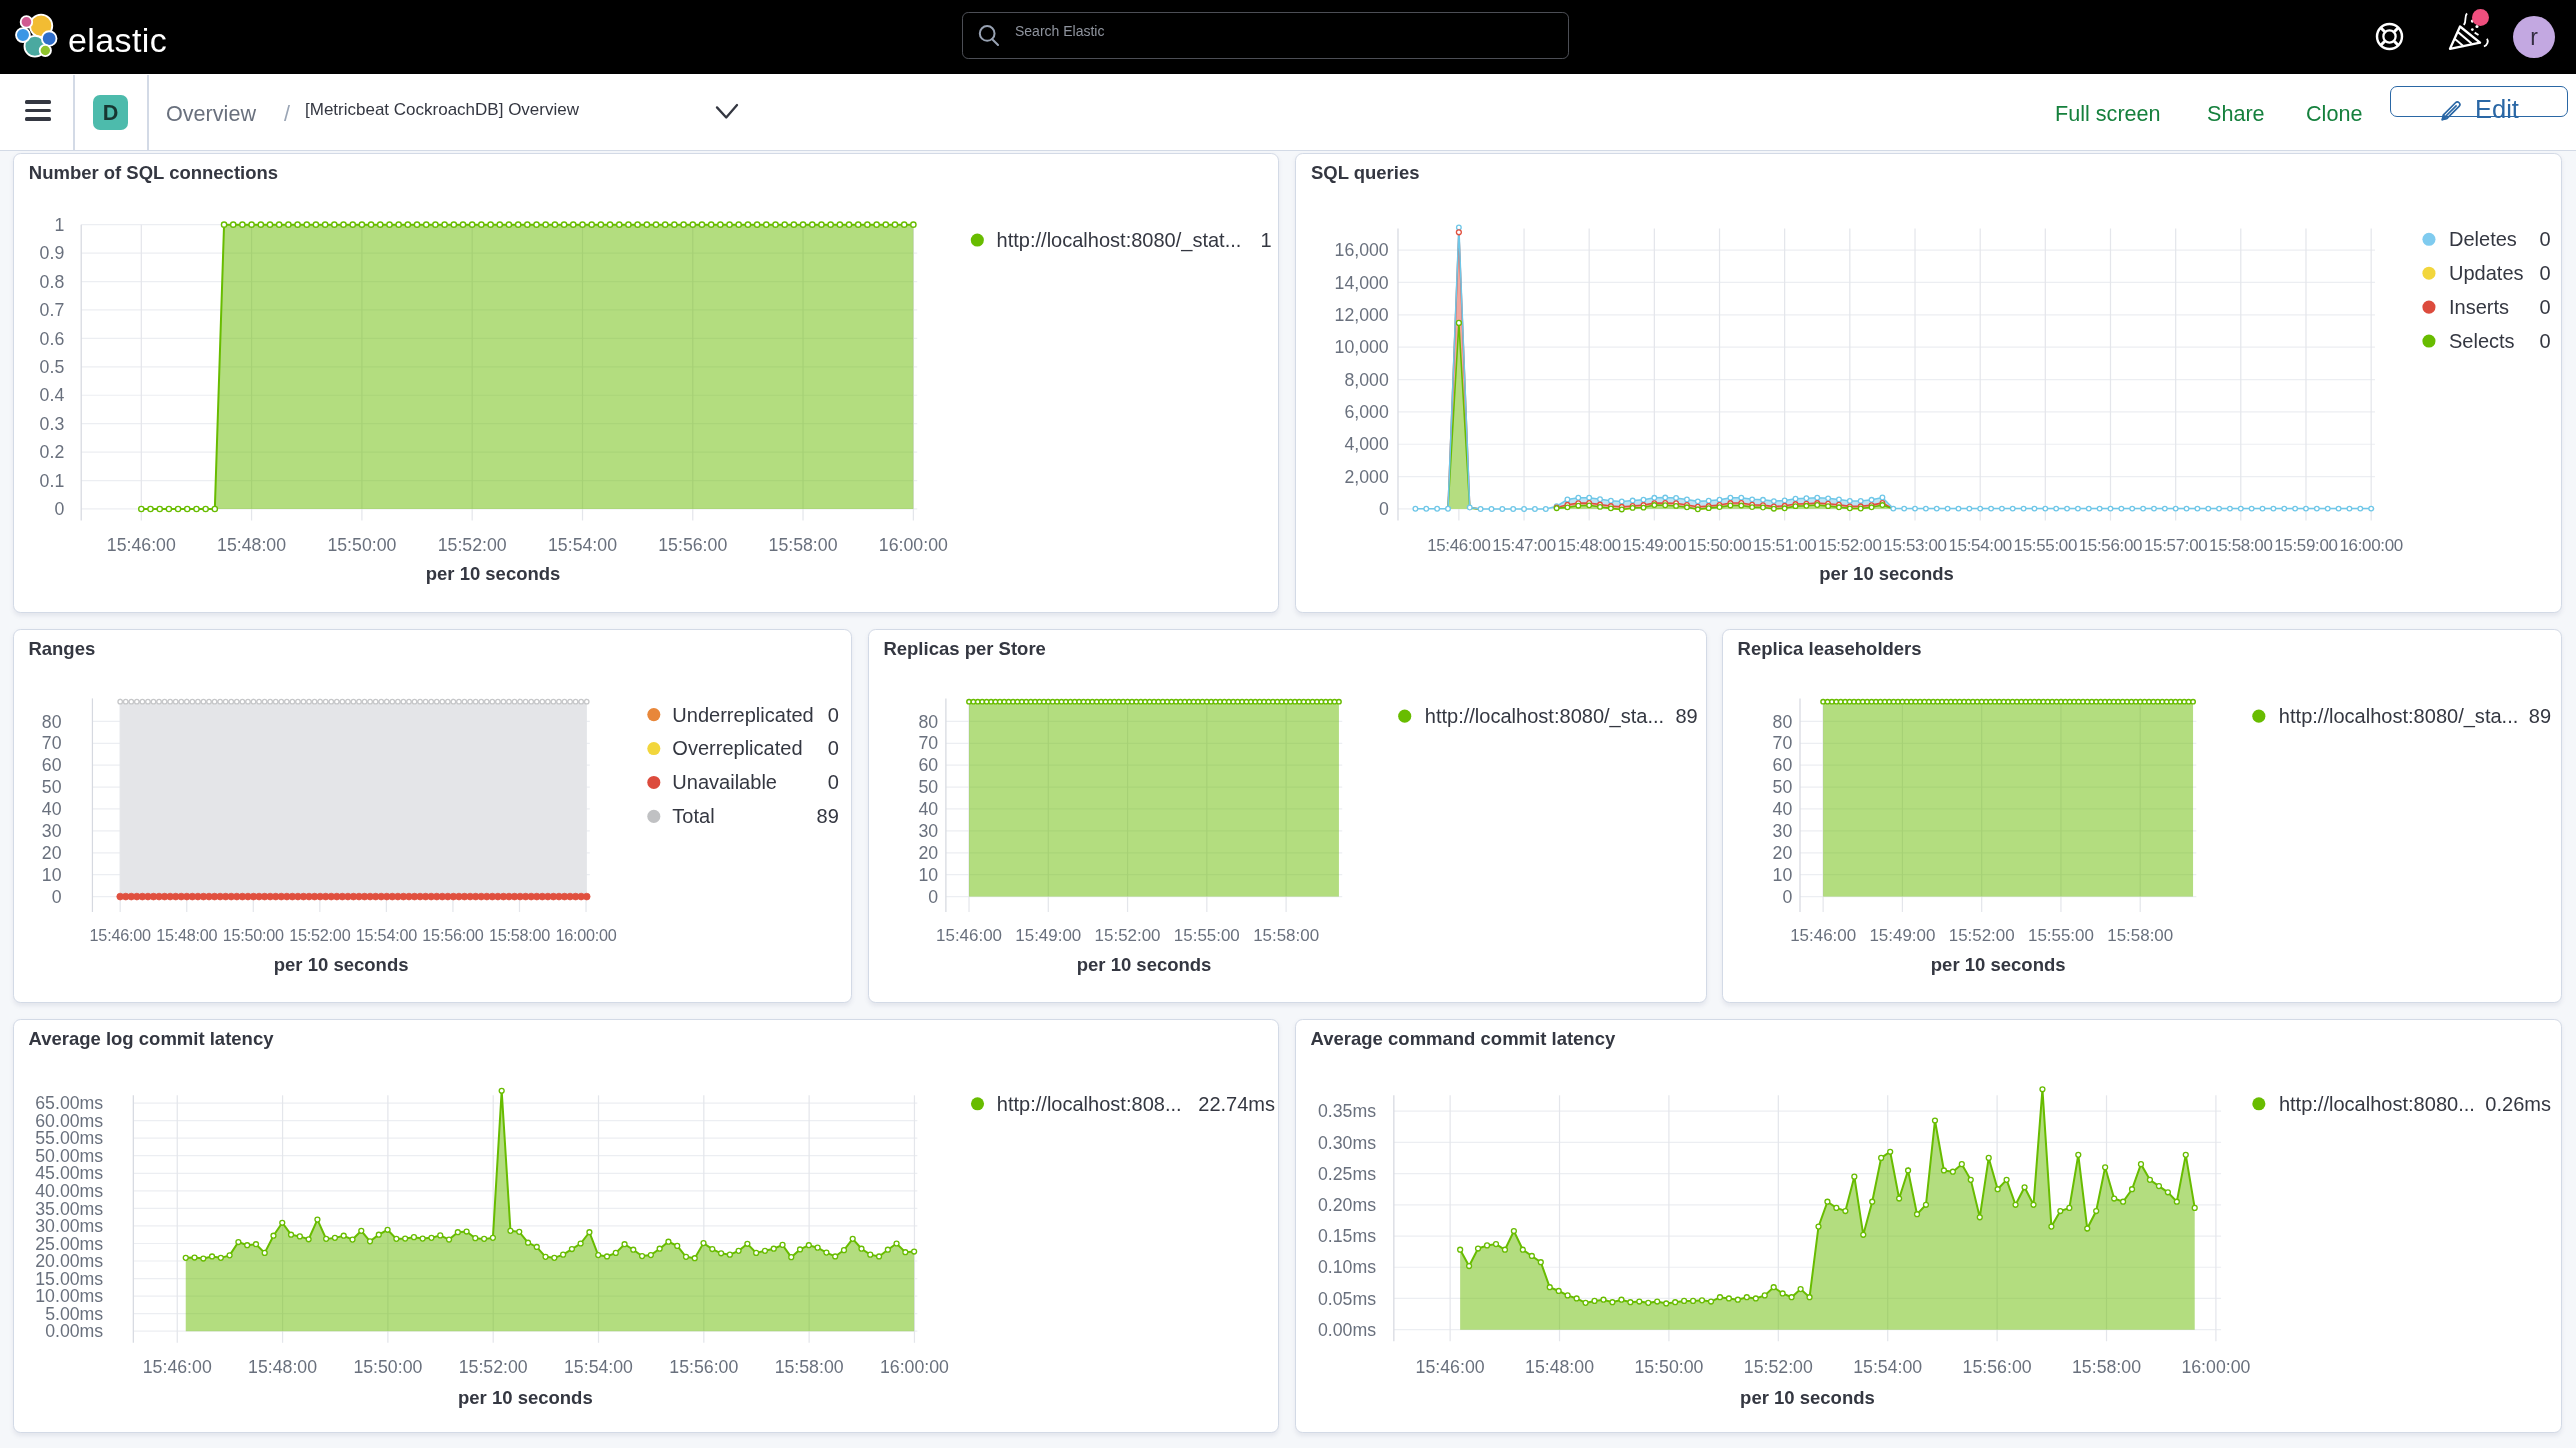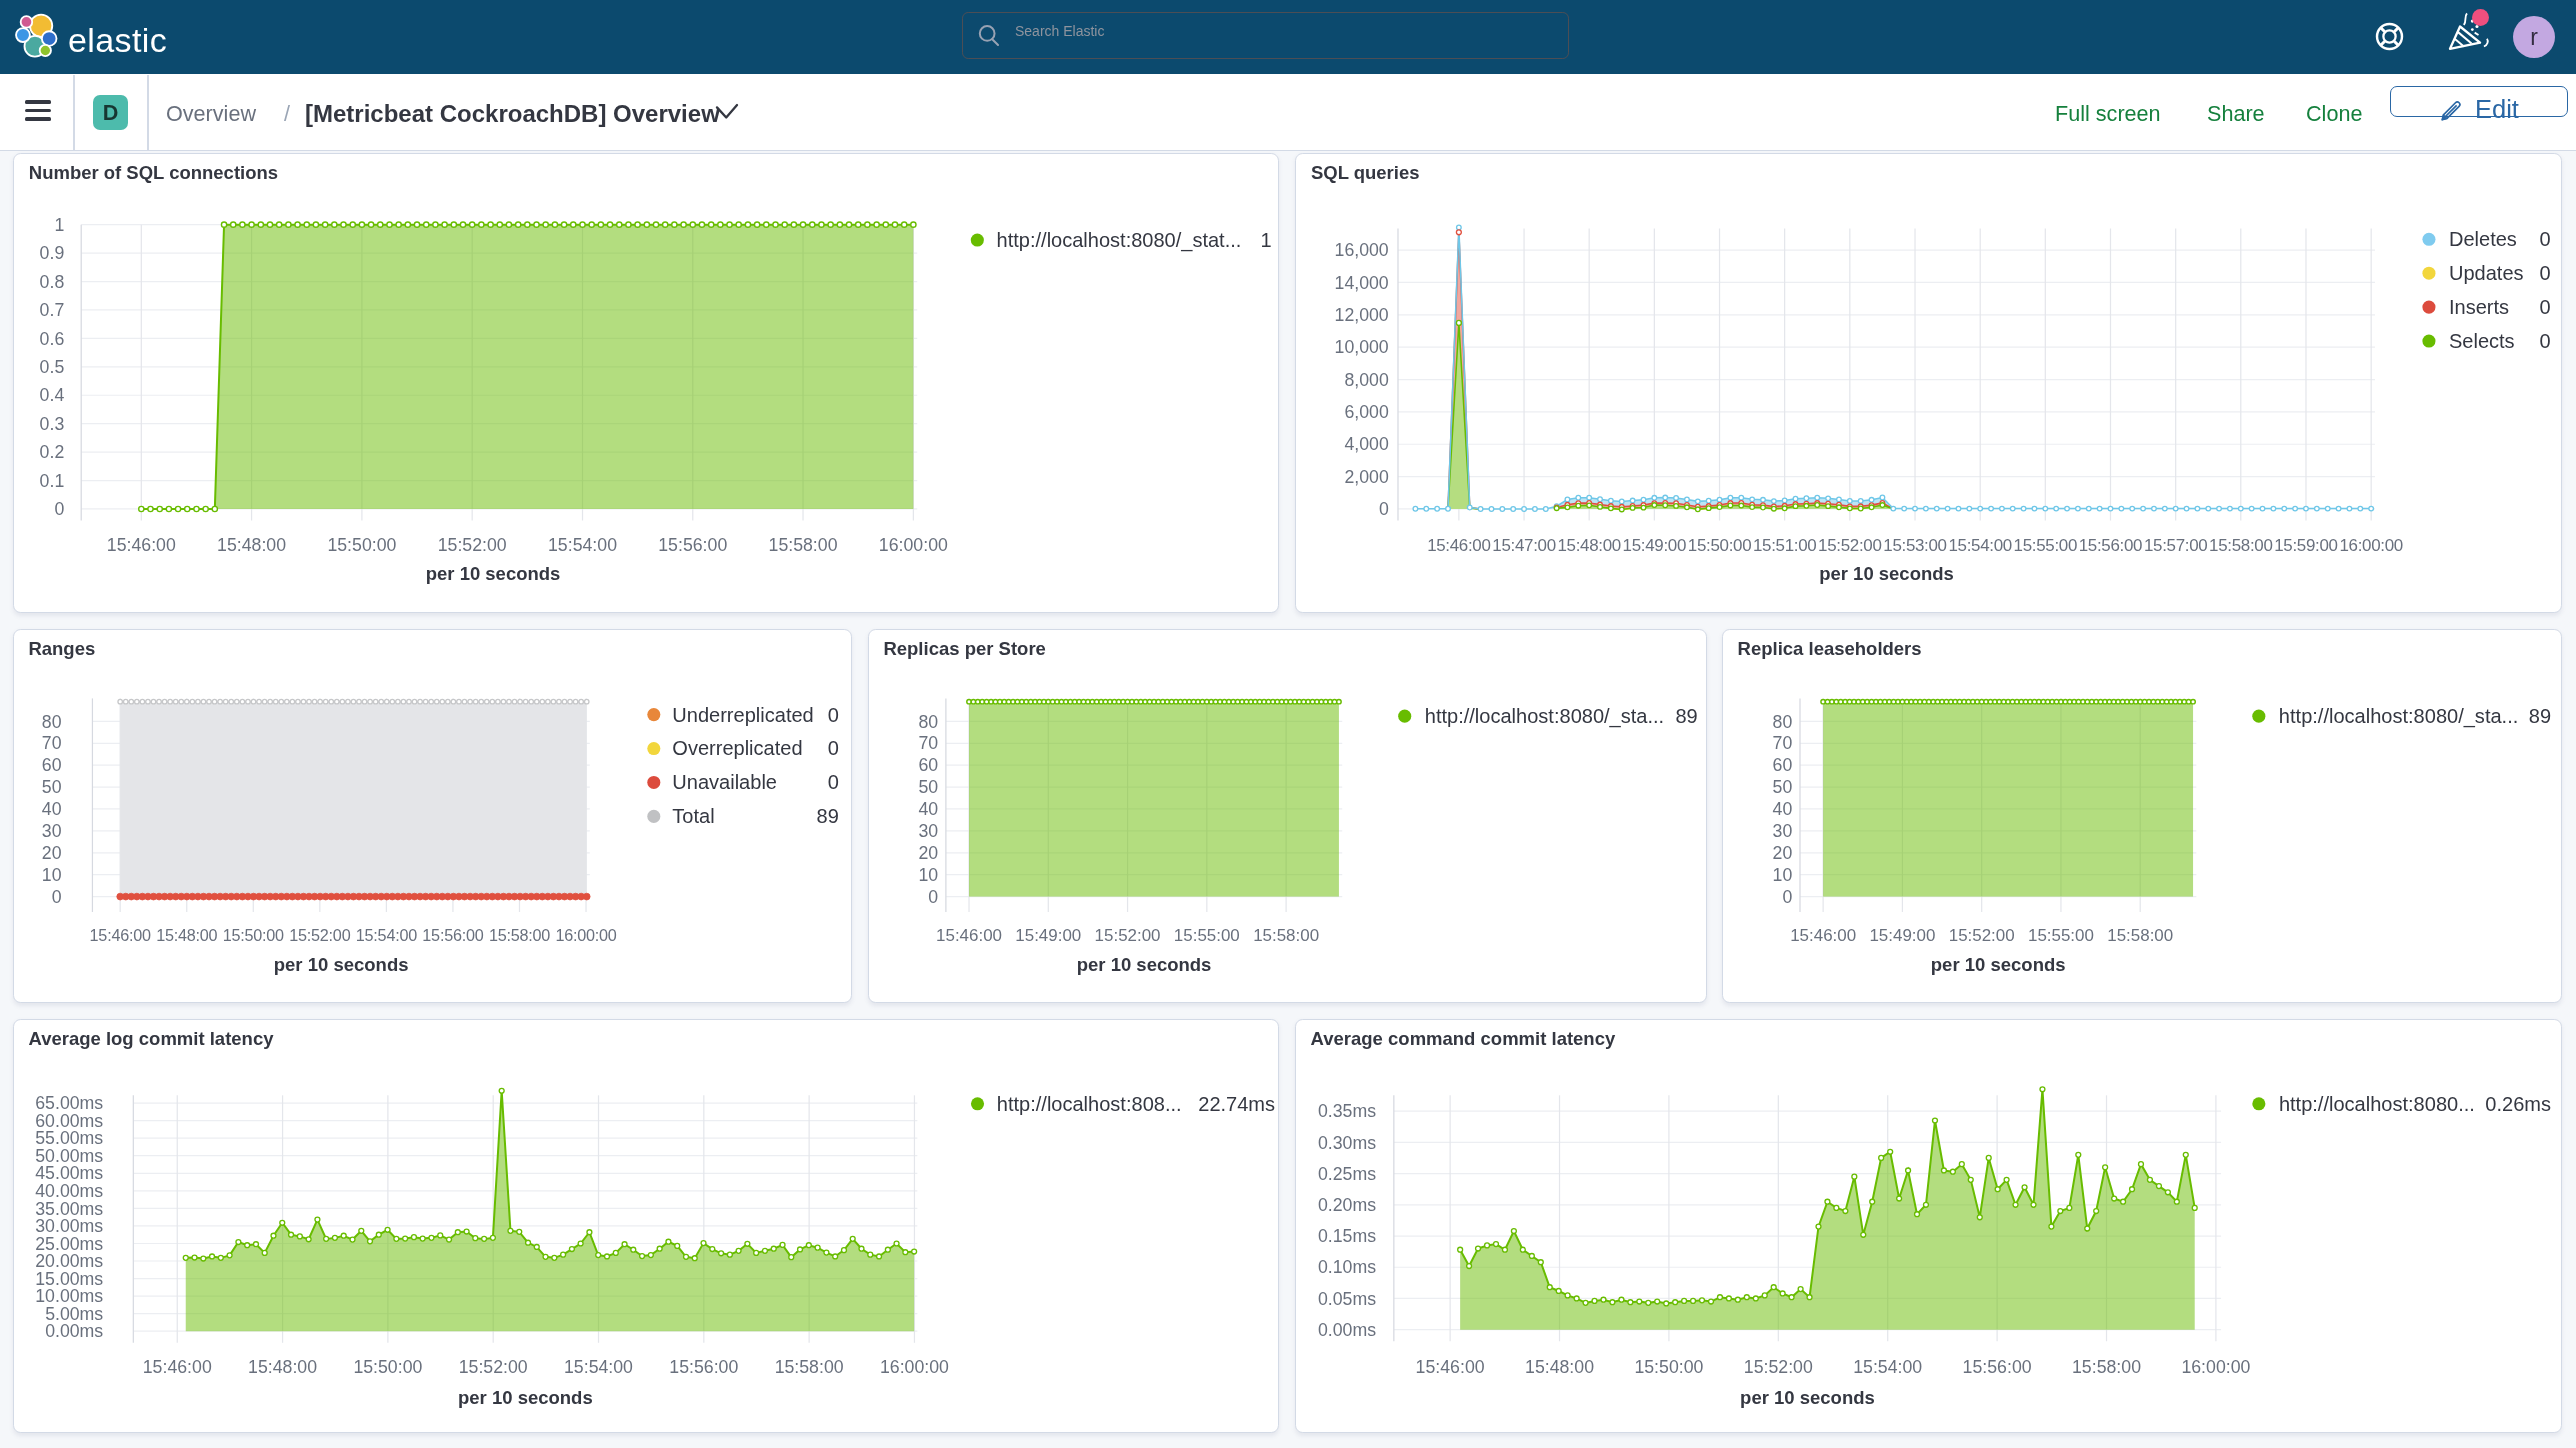--- a/index.html
+++ b/index.html
@@ -1,27 +1,27 @@
 <!DOCTYPE html>
 <html style="font-size:12.3px"><head><meta charset="utf-8"><style>
 *{margin:0;padding:0;box-sizing:border-box}
 html,body{width:2576px;height:1448px;background:#F5F7FA;font-family:"Liberation Sans",sans-serif;overflow:hidden}
-.hdr{position:absolute;left:0;top:0;width:2576px;height:74px;background:#0c4a6e}
+.hdr{position:absolute;left:0;top:0;width:2576px;height:74px;background:#000000}
 .brand{position:absolute;left:68px;top:21px;color:#fff;font-size:34px;font-weight:400;letter-spacing:0.4px}
 .sbox{position:absolute;left:962px;top:11.6px;width:607px;height:47px;border:1.5px solid #4c4e55;border-radius:6.2px}
 .sph{position:absolute;left:52px;top:10.8px;font-size:14px;color:#8f949e}
 .avatar{position:absolute;left:2513px;top:16px;width:42px;height:42px;border-radius:50%;background:#C3A8E1;color:#332D41;font-size:23px;text-align:center;line-height:42px}
 .baddot{position:absolute;left:2472px;top:9.3px;width:17px;height:17px;border-radius:50%;background:#EF4F7E}
 .tbar{position:absolute;left:0;top:74px;width:2576px;height:77px;background:#fff;border-bottom:1.5px solid #D3DAE6}
 .hamb{position:absolute;left:25px;top:100px;width:26px;height:21.6px}
 .hamb div{height:3.5px;background:#343741;border-radius:1.5px;margin-bottom:5.2px}
 .vdiv{position:absolute;top:75px;width:1.5px;height:76px;background:#D3DAE6}
 .dbadge{position:absolute;left:93px;top:95px;width:35px;height:35px;border-radius:7px;background:#4DBBAC;color:#173732;font-size:21.6px;font-weight:700;text-align:center;line-height:35px}
 .crumb{position:absolute;top:101px;font-size:21.6px;color:#69707D}
-.crumbt{position:absolute;top:100px;font-size:24px;color:#343741;font-weight:700}
+.crumbt{position:absolute;top:100px;font-size:17px;color:#343741;font-weight:400}
 .navlink{position:absolute;top:101px;font-size:21.6px;color:#15803d}
 .editbtn{position:absolute;left:2390px;top:86px;width:178px;height:31px;border:1.5px solid #2A67A5;border-radius:7px;color:#2A67A5;font-size:25.5px;font-weight:500;text-align:center;line-height:45px}
 .panel{position:absolute;background:#fff;border:1.5px solid #D3DAE6;border-radius:7.7px;box-shadow:0 2.3px 4.6px rgba(104,119,145,0.12)}
 .panel svg{display:block;margin:-1.5px 0 0 -1.5px}
 text{font-family:"Liberation Sans",sans-serif}
 </style></head><body>
 <div class="hdr">
     <svg width="74" height="74" viewBox="0 0 96 96" style="position:absolute;left:0.8px;top:0">
 <circle cx="52" cy="33.5" r="14.5" fill="#F2BC33" stroke="#fff" stroke-width="2.4"></circle>
 <circle cx="44" cy="60" r="13.5" fill="#4AA9A0" stroke="#fff" stroke-width="2.4"></circle>

